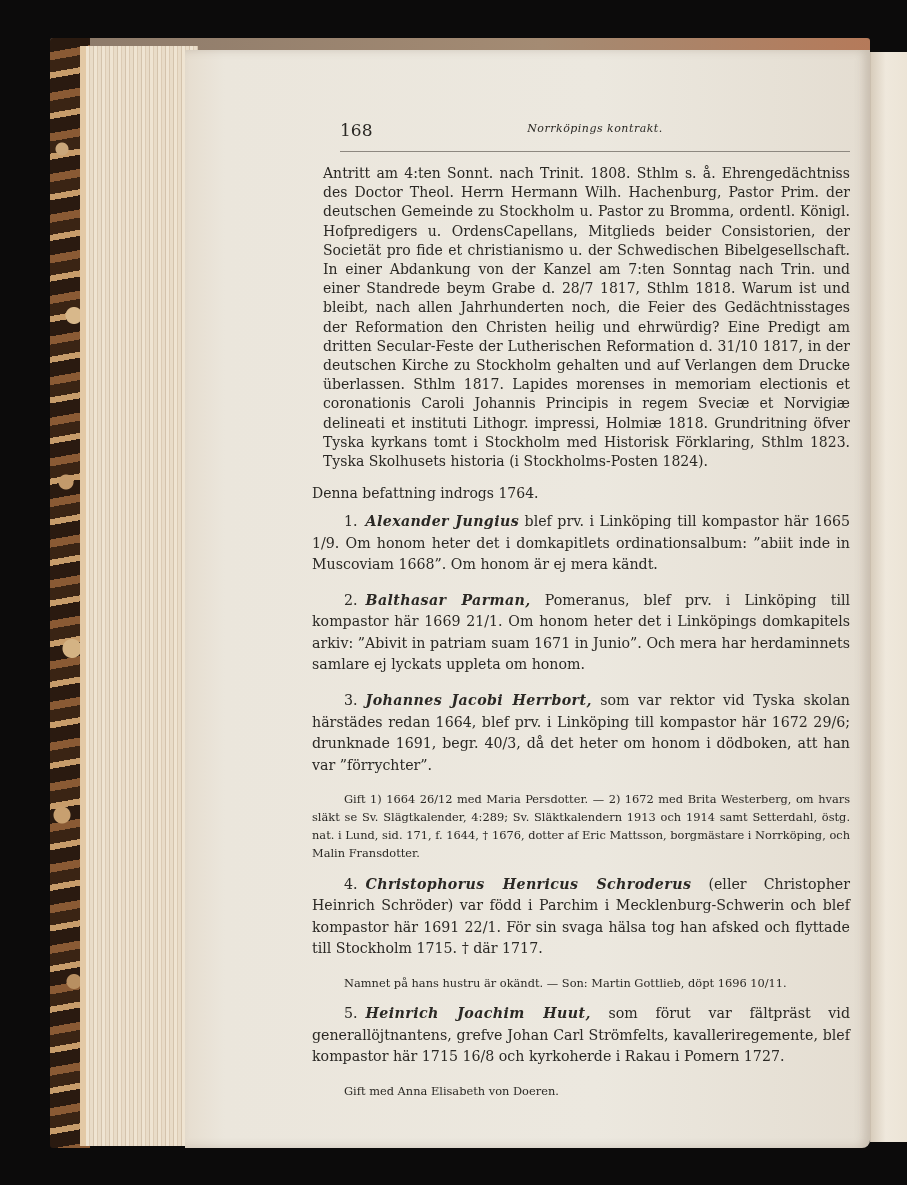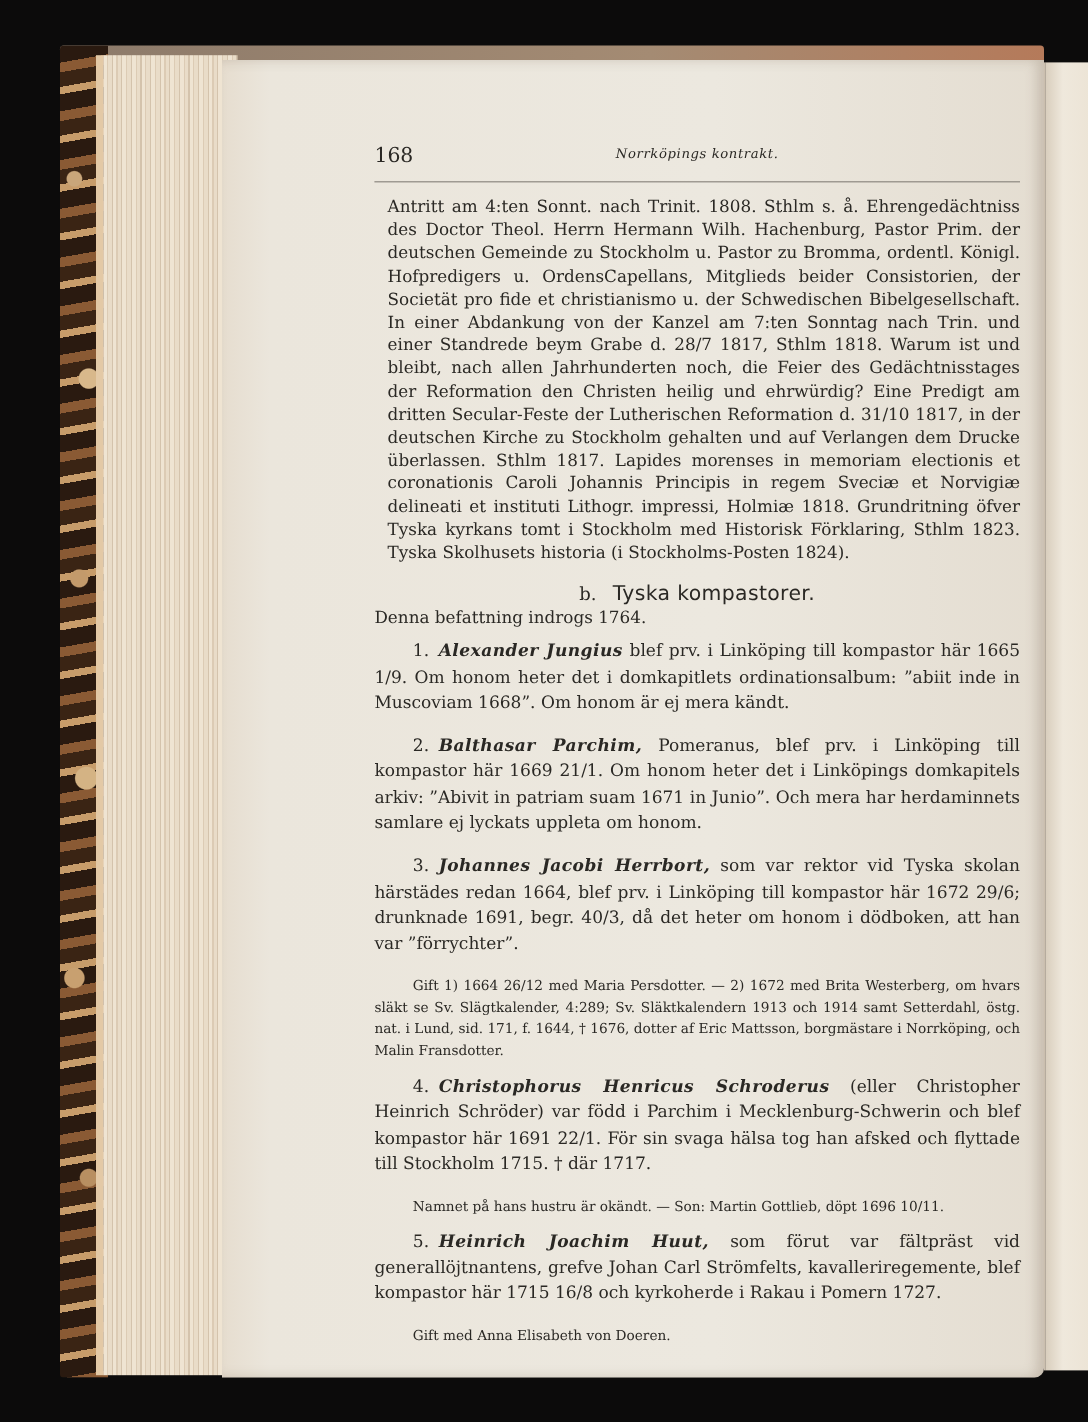--- a/index.html
+++ b/index.html
@@ -41,21 +41,21 @@
     position: absolute; left: 870px; top: 52px; width: 37px; height: 1090px;
     background: linear-gradient(90deg, #d8cdbc, #efe8dc 40%, #ece4d6);
     border-left: 1px solid #cbbfae;
   }
   .content {
     position: absolute; left: 312px; top: 120px; width: 538px;
     color: #2a2824;
   }
   .running-head {
     display: flex; align-items: baseline; position: relative;
-    border-bottom: 1px solid #8d8880; padding-bottom: 3px; height: 28px;
+    border-bottom: 1px solid #8d8880; padding-bottom: 3px; height: 28px; margin-left: 28px;
   }
   .page-number { font-size: 17px; }
   .running-title {
     position: absolute; left: 0; right: 0; text-align: center; top: 2px;
     font-style: italic; font-size: 11px; letter-spacing: 0.5px;
   }
   .small-para {
     margin-top: 12px; font-size: 14px; line-height: 19.2px; text-align: justify; margin-left: 11px;
   }
   .section-heading {
@@ -79,32 +79,28 @@
 <div class="page"></div>
 
 <div class="content">
   <div class="running-head">
     <span class="page-number">168</span>
     <span class="running-title">Norrköpings kontrakt.</span>
   </div>
 
   <p class="small-para">Antritt am 4:ten Sonnt. nach Trinit. 1808. Sthlm s. å. Ehrengedächtniss des Doctor Theol. Herrn Hermann Wilh. Hachenburg, Pastor Prim. der deutschen Gemeinde zu Stockholm u. Pastor zu Bromma, ordentl. Königl. Hofpredigers u. OrdensCapellans, Mitglieds beider Consistorien, der Societät pro fide et christianismo u. der Schwedischen Bibelgesellschaft. In einer Abdankung von der Kanzel am 7:ten Sonntag nach Trin. und einer Standrede beym Grabe d. 28/7 1817, Sthlm 1818. Warum ist und bleibt, nach allen Jahrhunderten noch, die Feier des Gedächtnisstages der Reformation den Christen heilig und ehrwürdig? Eine Predigt am dritten Secular-Feste der Lutherischen Reformation d. 31/10 1817, in der deutschen Kirche zu Stockholm gehalten und auf Verlangen dem Drucke überlassen. Sthlm 1817. Lapides morenses in memoriam electionis et coronationis Caroli Johannis Principis in regem Sveciæ et Norvigiæ delineati et instituti Lithogr. impressi, Holmiæ 1818. Grundritning öfver Tyska kyrkans tomt i Stockholm med Historisk Förklaring, Sthlm 1823. Tyska Skolhusets historia (i Stockholms-Posten 1824).</p>
 
-  <div class="section-heading">
-    <span class="letter">b.</span>
-    <span class="title">Tyska kompastorer.</span>
-  </div>
   <div class="section-note">Denna befattning indrogs 1764.</div>
 
   <p class="entry">
     <span class="num">1.</span><span class="name">Alexander Jungius</span><span> blef prv. i Linköping till kompastor här 1665 1/9. Om honom heter det i domkapitlets ordinationsalbum: ”abiit inde in Muscoviam 1668”. Om honom är ej mera kändt.</span>
   </p>
 
   <p class="entry">
-    <span class="num">2.</span><span class="name">Balthasar Parchim,</span><span> Pomeranus, blef prv. i Linköping till kompastor här 1669 21/1. Om honom heter det i Linköpings domkapitels arkiv: ”Abivit in patriam suam 1671 in Junio”. Och mera har herdaminnets samlare ej lyckats uppleta om honom.</span>
+    <span class="num">2.</span><span class="name">Balthasar Parman,</span><span> Pomeranus, blef prv. i Linköping till kompastor här 1669 21/1. Om honom heter det i Linköpings domkapitels arkiv: ”Abivit in patriam suam 1671 in Junio”. Och mera har herdaminnets samlare ej lyckats uppleta om honom.</span>
   </p>
 
   <p class="entry">
     <span class="num">3.</span><span class="name">Johannes Jacobi Herrbort,</span><span> som var rektor vid Tyska skolan härstädes redan 1664, blef prv. i Linköping till kompastor här 1672 29/6; drunknade 1691, begr. 40/3, då det heter om honom i dödboken, att han var ”förrychter”.</span>
   </p>
   <p class="note">Gift 1) 1664 26/12 med Maria Persdotter. — 2) 1672 med Brita Westerberg, om hvars släkt se Sv. Slägtkalender, 4:289; Sv. Släktkalendern 1913 och 1914 samt Setterdahl, östg. nat. i Lund, sid. 171, f. 1644, † 1676, dotter af Eric Mattsson, borgmästare i Norrköping, och Malin Fransdotter.</p>
 
   <p class="entry">
     <span class="num">4.</span><span class="name">Christophorus Henricus Schroderus</span><span> (eller Christopher Heinrich Schröder) var född i Parchim i Mecklenburg-Schwerin och blef kompastor här 1691 22/1. För sin svaga hälsa tog han afsked och flyttade till Stockholm 1715. † där 1717.</span>
   </p>

